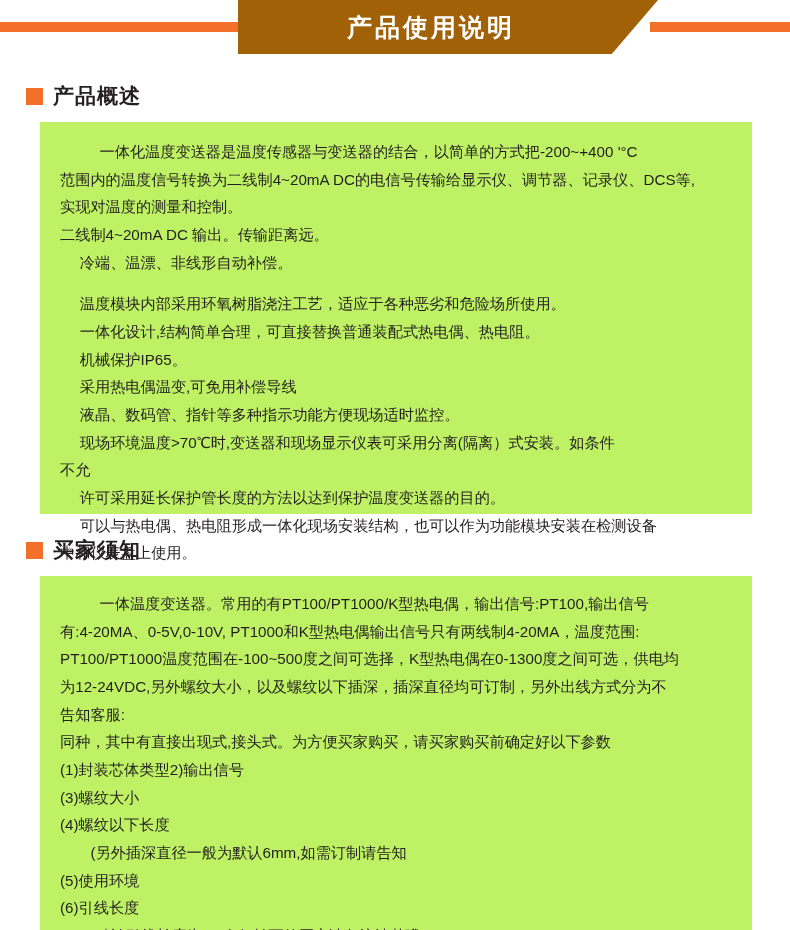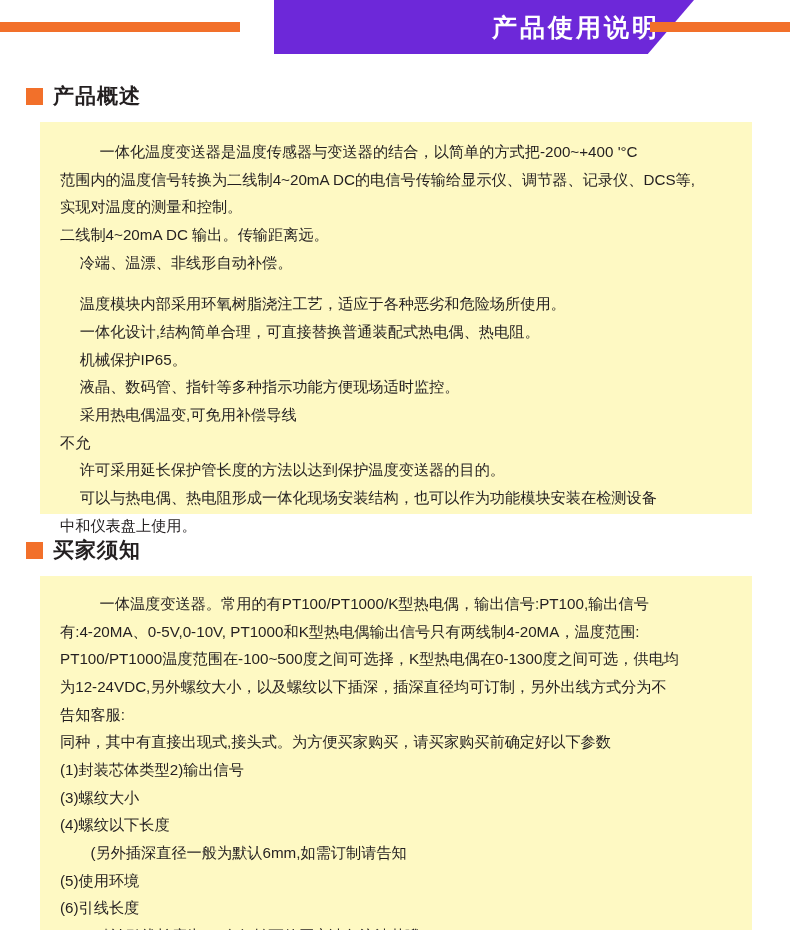--- a/index.html
+++ b/index.html
@@ -33,26 +33,25 @@
     width: 240px;
     height: 10px;
     background: #f2702a;
   }
   .banner-block {
     position: absolute;
     left: 238px;
     top: 0;
     width: 420px;
     height: 54px;
-    background: #6d28d9;
+    background: #a16207;
     clip-path: polygon(0 0, 100% 0, 89% 100%, 0 100%);
     display: flex;
     align-items: center;
-    justify-content: flex-end;
-    margin-left: 36px;
+    justify-content: center;
   }
   .banner-title {
     color: #ffffff;
     font-size: 25px;
     font-weight: bold;
     letter-spacing: 3px;
     padding-right: 34px;
   }
   .banner-right-bar {
     position: absolute;
@@ -78,21 +77,21 @@
   }
   .heading-text {
     font-size: 21px;
     font-weight: bold;
     color: #231f20;
     letter-spacing: 1px;
   }
 
   
   .panel {
-    background: #fef9c3;
+    background: #bef264;
     margin: 0 38px 0 40px;
     padding: 16px 20px 18px 20px;
     font-size: 15.2px;
     line-height: 1.82;
     color: #231f20;
   }
   .panel p {
     margin: 0;
     white-space: pre-wrap;
   }
@@ -125,22 +124,23 @@
   <div class="panel" id="panel-overview">
     <p class="indent-1">一体化温度变送器是温度传感器与变送器的结合，以简单的方式把-200~+400 '°C</p>
     <p>范围内的温度信号转换为二线制4~20mA DC的电信号传输给显示仪、调节器、记录仪、DCS等,</p>
     <p>实现对温度的测量和控制。</p>
     <p>二线制4~20mA DC 输出。传输距离远。</p>
     <p class="indent-2">冷端、温漂、非线形自动补偿。</p>
     <div class="spacer"></div>
     <p class="indent-2">温度模块内部采用环氧树脂浇注工艺，适应于各种恶劣和危险场所使用。</p>
     <p class="indent-2">一体化设计,结构简单合理，可直接替换普通装配式热电偶、热电阻。</p>
     <p class="indent-2">机械保护IP65。</p>
+    <p class="indent-2">采用热电偶温变,可免用补偿导线</p>
     <p class="indent-2">液晶、数码管、指针等多种指示功能方便现场适时监控。</p>
-    <p class="indent-2">采用热电偶温变,可免用补偿导线</p>
+    <p class="indent-2">现场环境温度&gt;70℃时,变送器和现场显示仪表可采用分离(隔离）式安装。如条件</p>
     <p>不允</p>
     <p class="indent-2">许可采用延长保护管长度的方法以达到保护温度变送器的目的。</p>
     <p class="indent-2">可以与热电偶、热电阻形成一体化现场安装结构，也可以作为功能模块安装在检测设备</p>
     <p>中和仪表盘上使用。</p>
   </div>
 
   <div class="section-heading">
     <div class="heading-square"></div>
     <div class="heading-text">买家须知</div>
   </div>

